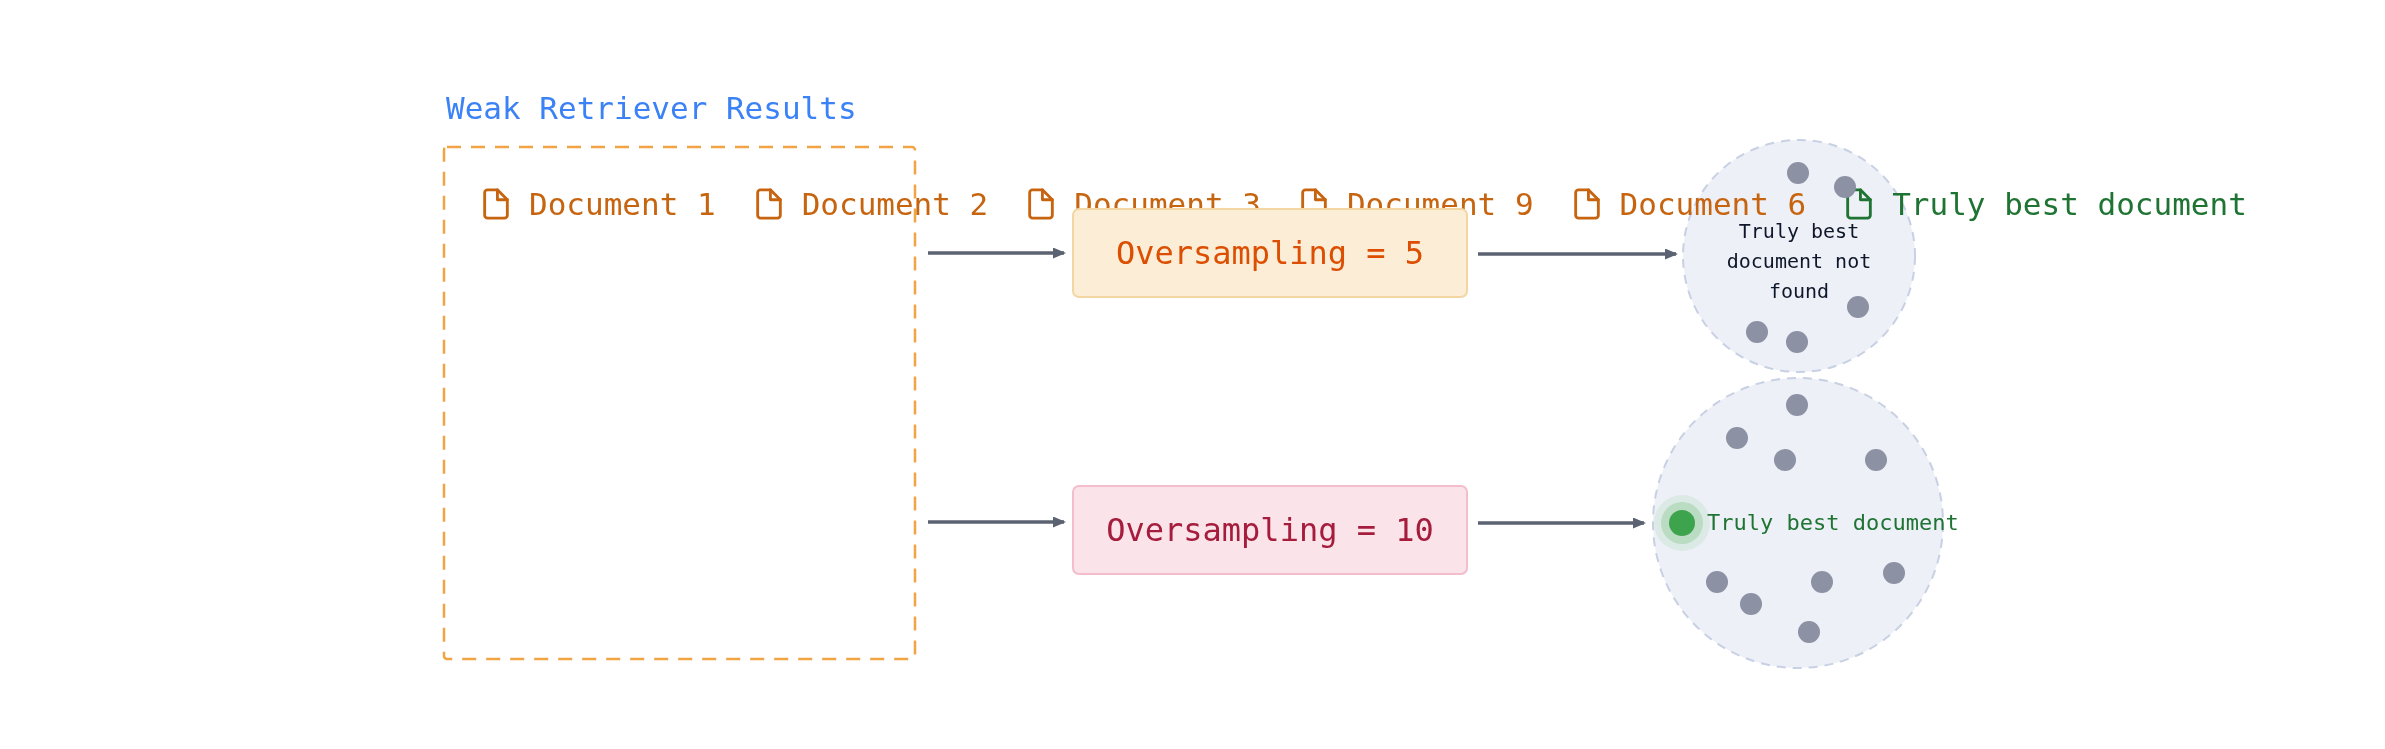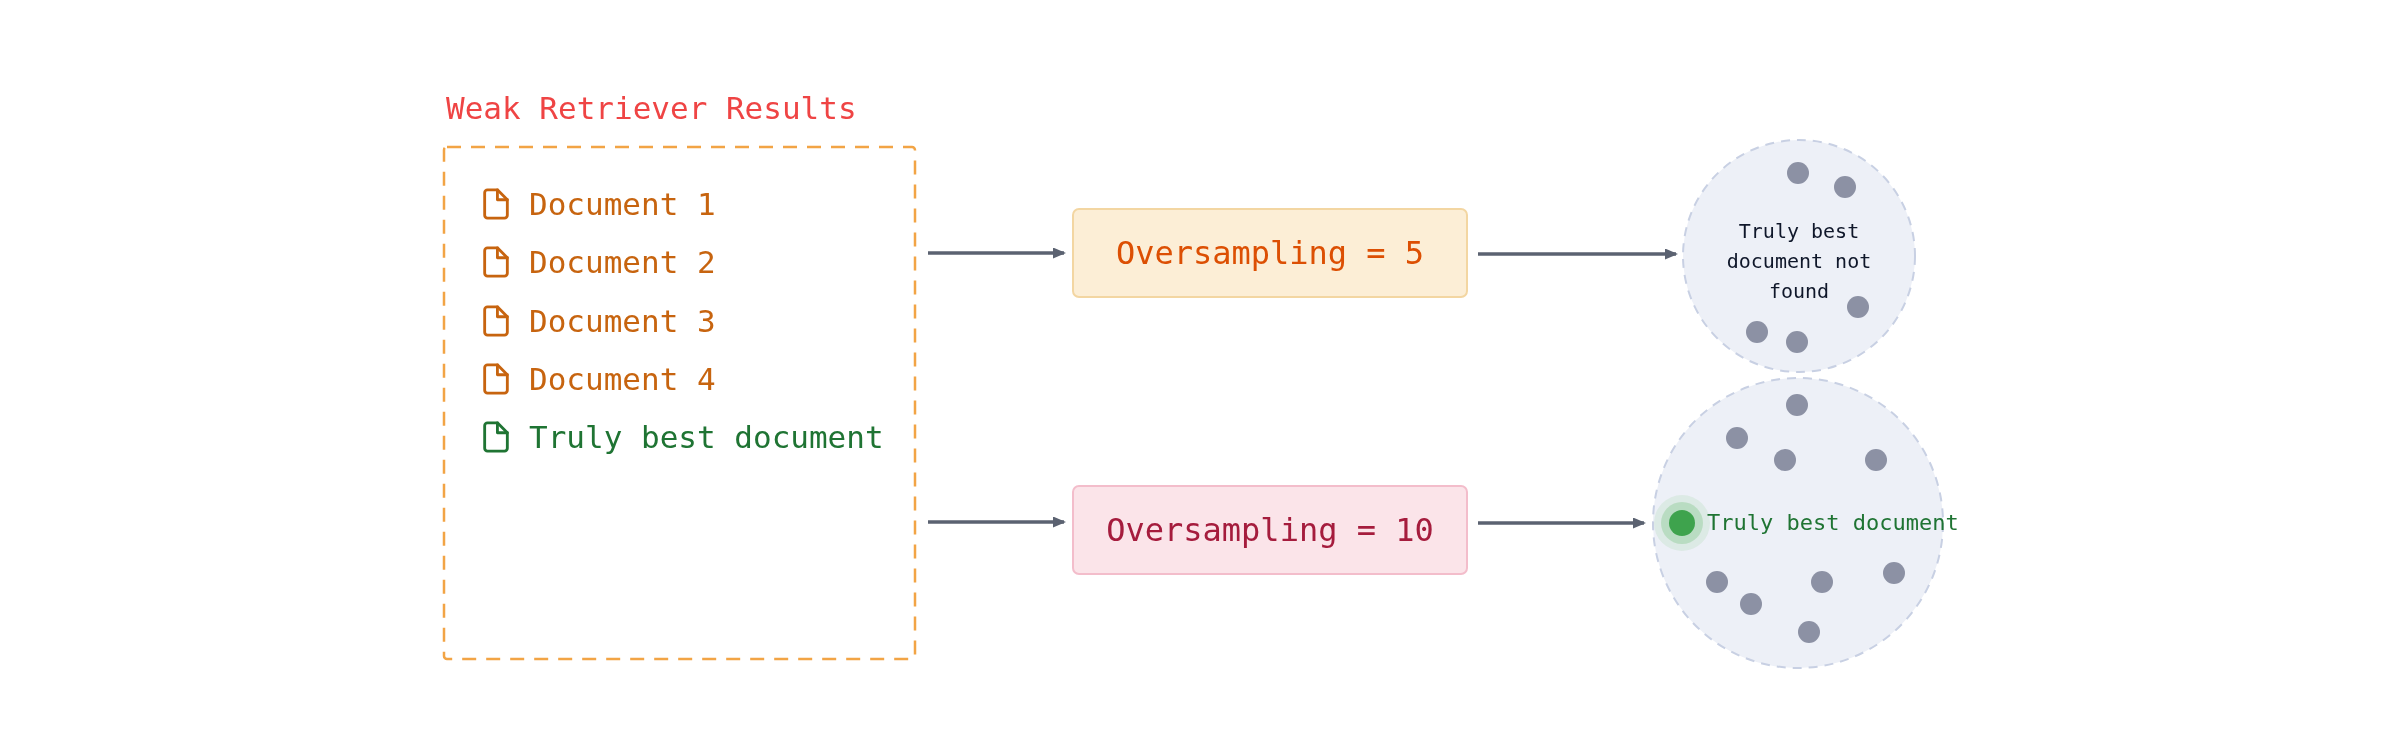--- a/index.html
+++ b/index.html
@@ -23,33 +23,33 @@
   .arrow {
     stroke: #5B6271;
     stroke-width: 3.5;
   }
   .title {
     position: absolute;
     left: 446px;
     top: 90px;
     font-size: 31px;
     line-height: 36px;
-    color: #ef4444;
+    color: #3b82f6;
     white-space: nowrap;
   }
   .doc-list {
     position: absolute;
     left: 443px;
     top: 147px;
     width: 472px;
     height: 512px;
     box-sizing: border-box;
     padding-top: 28px;
     display: flex;
-    flex-direction: column;
+    flex-direction: row;
   }
   .doc-row {
     height: 58.3px;
     display: flex;
     align-items: center;
     padding-left: 36px;
     gap: 16px;
   }
   .doc-row .doc-icon {
     flex: 0 0 auto;
@@ -169,24 +169,31 @@
       <polyline points="13 2 13 9 20 9"></polyline>
     </svg>
     <span class="doc-label">Document 3</span>
   </div>
 
   <div class="doc-row doc-normal">
     <svg class="doc-icon" width="34" height="34" viewBox="0 0 24 24" fill="none" stroke="currentColor" stroke-width="2" stroke-linecap="round" stroke-linejoin="round">
       <path d="M13 2H6a2 2 0 0 0-2 2v16a2 2 0 0 0 2 2h12a2 2 0 0 0 2-2V9z"></path>
       <polyline points="13 2 13 9 20 9"></polyline>
     </svg>
-    <span class="doc-label">Document 4</span>
-  </div>
-
-
+    <span class="doc-label">Document 9</span>
+  </div>
+
+
+  <div class="doc-row doc-normal">
+    <svg class="doc-icon" width="34" height="34" viewBox="0 0 24 24" fill="none" stroke="currentColor" stroke-width="2" stroke-linecap="round" stroke-linejoin="round">
+      <path d="M13 2H6a2 2 0 0 0-2 2v16a2 2 0 0 0 2 2h12a2 2 0 0 0 2-2V9z"></path>
+      <polyline points="13 2 13 9 20 9"></polyline>
+    </svg>
+    <span class="doc-label">Document 6</span>
+  </div>
 
   <div class="doc-row doc-best">
     <svg class="doc-icon" width="34" height="34" viewBox="0 0 24 24" fill="none" stroke="currentColor" stroke-width="2" stroke-linecap="round" stroke-linejoin="round">
       <path d="M13 2H6a2 2 0 0 0-2 2v16a2 2 0 0 0 2 2h12a2 2 0 0 0 2-2V9z"></path>
       <polyline points="13 2 13 9 20 9"></polyline>
     </svg>
     <span class="doc-label">Truly best document</span>
   </div>
 
 </div>

